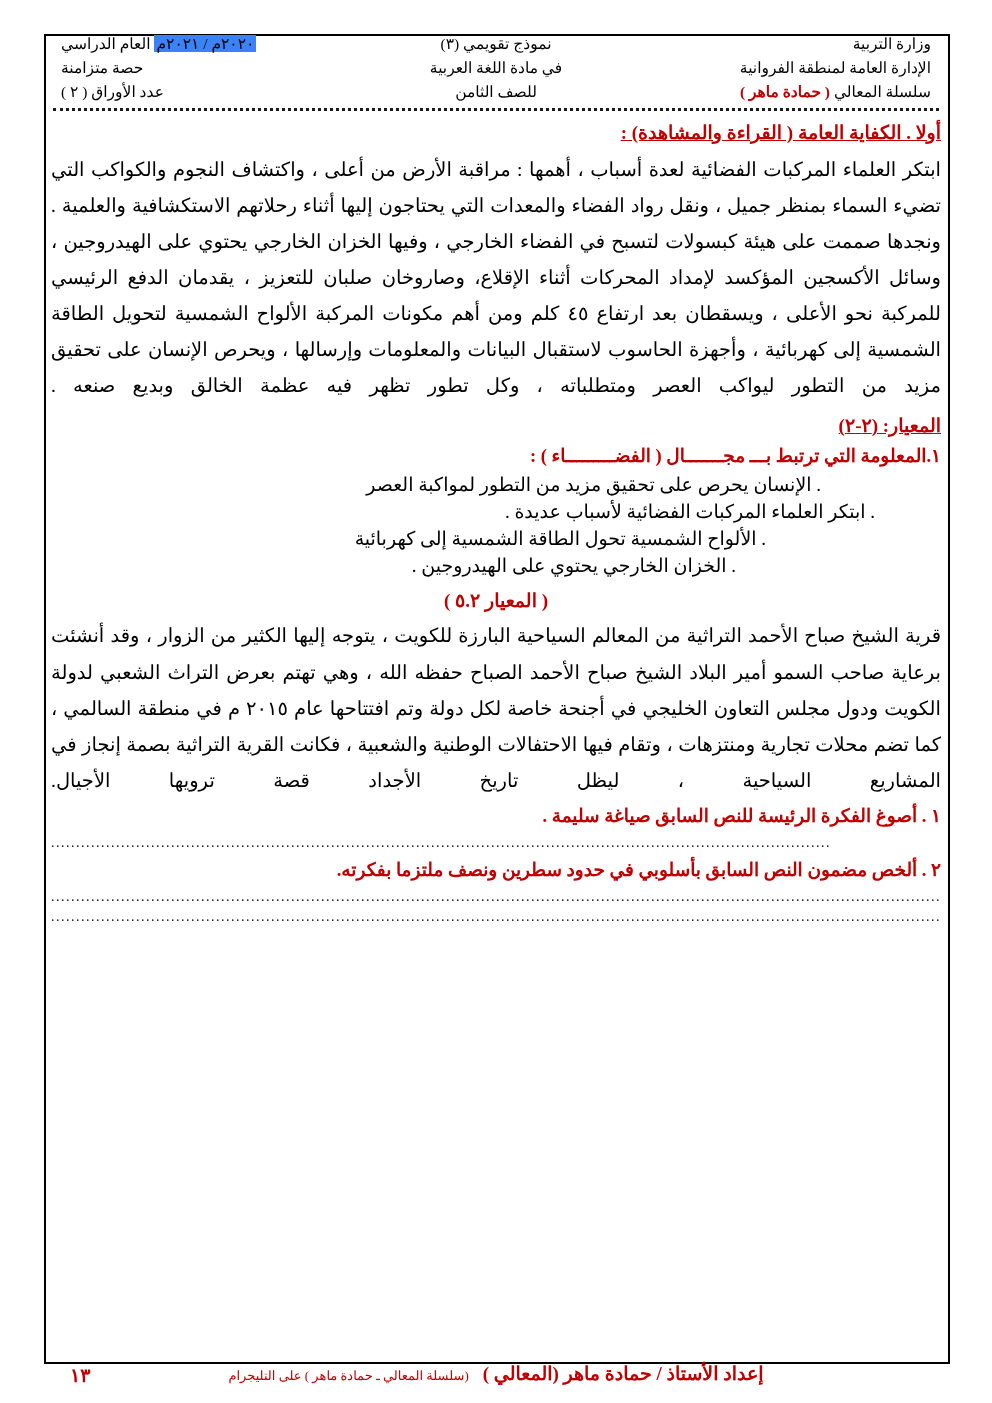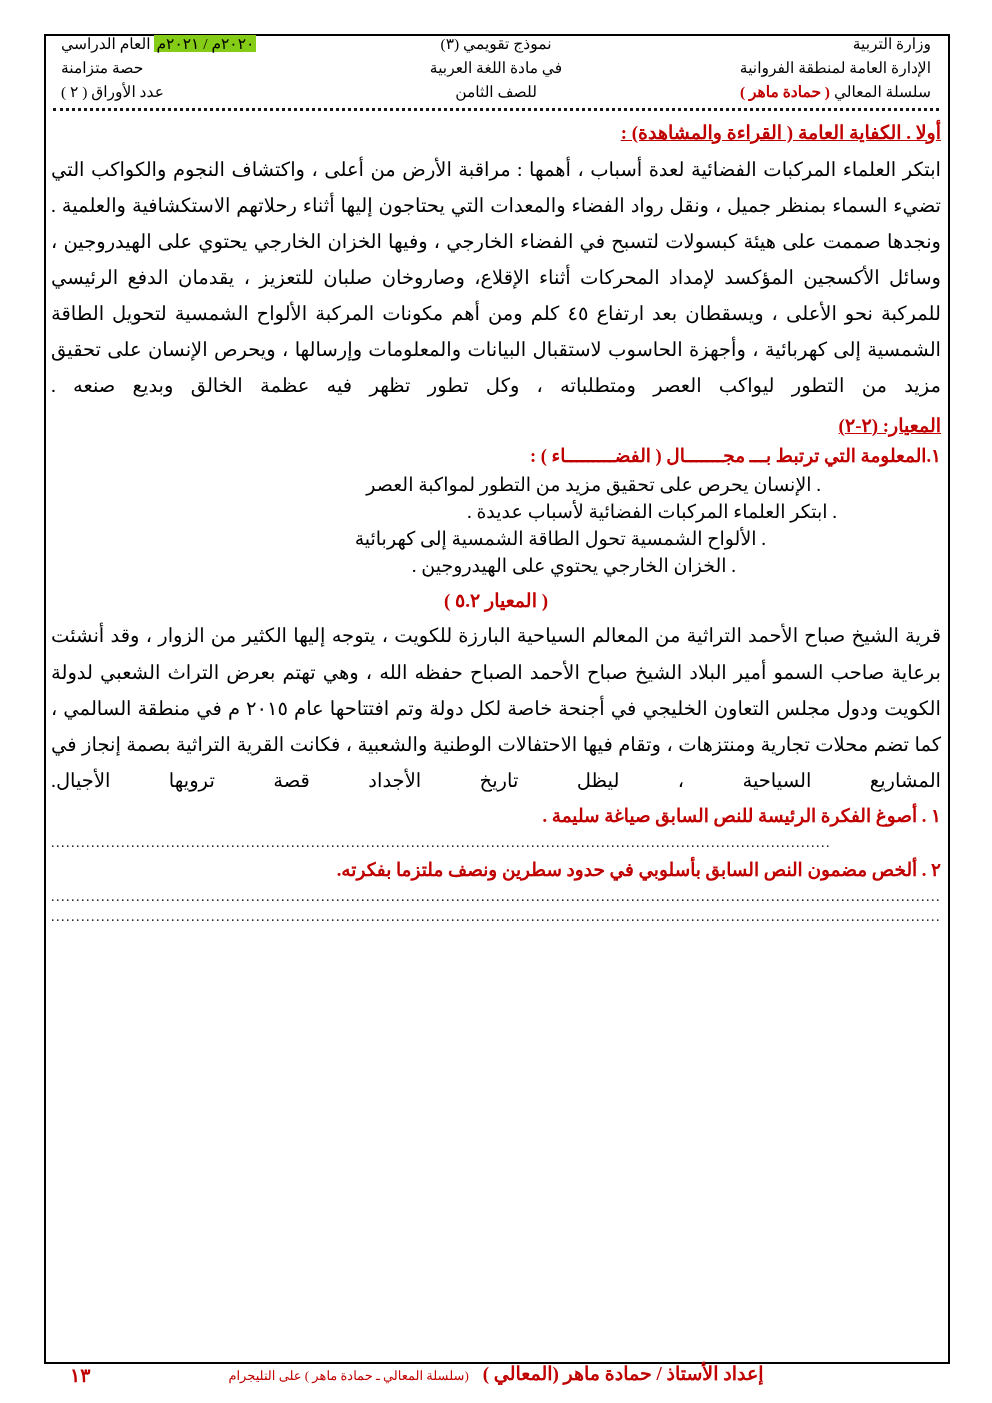--- a/index.html
+++ b/index.html
@@ -50,21 +50,21 @@
   table.header td {
     padding: 3px 10px 3px 10px;
     vertical-align: middle;
     white-space: nowrap;
   }
   .h-right { text-align: right; width: 33%; }
   .h-mid   { text-align: center; width: 34%; }
   .h-left  { text-align: left; width: 33%; }
   .red { color: #c00000; }
   .hl-yellow {
-    background: #84cc16;
+    background: #3b82f6;
     padding: 0 2px;
   }
   .bold { font-weight: bold; }
 
   .dotted-rule {
     border-bottom: 3px dotted #1a1a1a;
     margin: 4px 2px 10px 2px;
     height: 0;
   }
 
@@ -113,21 +113,21 @@
     text-align: right;
     margin: 6px 0 6px 0;
   }
   .opt {
     font-size: 19px;
     direction: rtl;
     text-align: right;
     margin: 4px 40px 4px 0;
   }
   .opt-indent1 { margin-right: 120px; }
-  .opt-indent2 { margin-right: 104px; }
+  .opt-indent2 { margin-right: 66px; }
   .opt-indent3 { margin-right: 175px; }
   .opt-indent4 { margin-right: 205px; }
   .opt-indent5 { margin-right: 90px; }
 
   .dots-line {
     font-size: 14px;
     color: #111;
     letter-spacing: 1.5px;
     direction: ltr;
     text-align: left;

